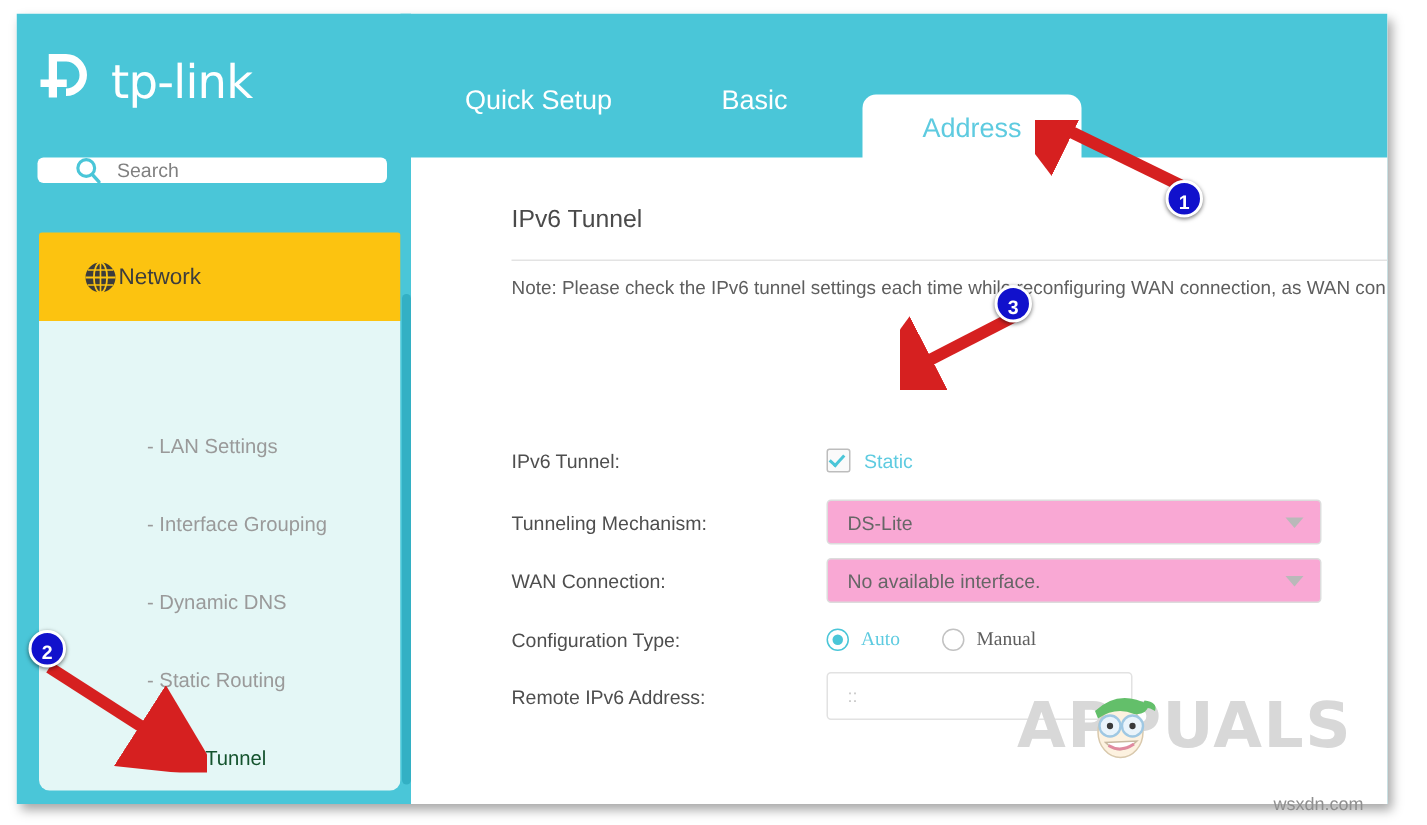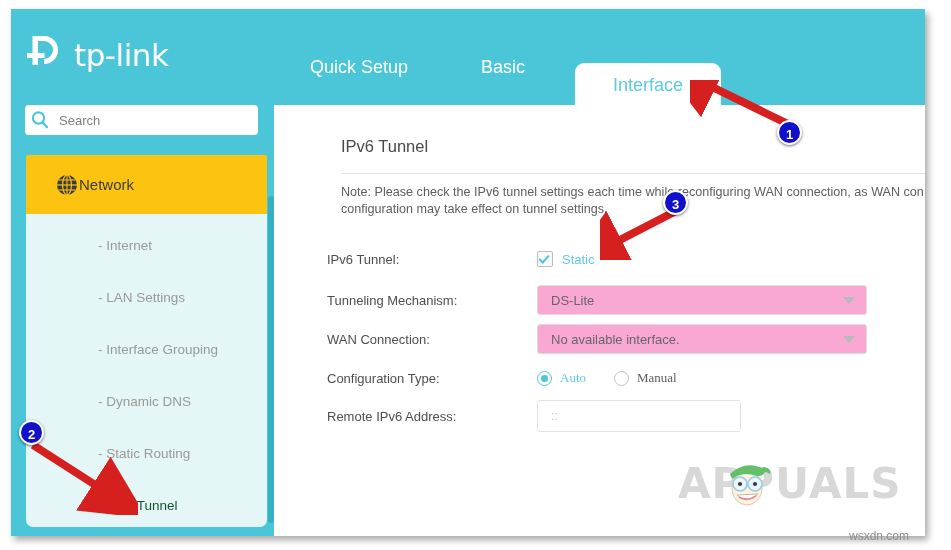--- a/index.html
+++ b/index.html
@@ -68,27 +68,27 @@
     margin-left: 1px;
     margin-top: 2px;
   }
 
   
   .search-box {
     position: absolute;
     left: 14px;
     top: 96px;
     width: 233px;
-    height: 30px;
+    height: 17px;
     background: #ffffff;
     border-radius: 4px;
     display: flex;
     align-items: center;
     box-sizing: border-box;
-    padding-left: 5px;
+    padding-left: 24px;
   }
   .search-icon { width: 20px; height: 20px; flex: 0 0 auto; }
   .search-input {
     border: none;
     outline: none;
     background: transparent;
     font-family: "Liberation Sans", sans-serif;
     font-size: 13px;
     color: #555;
     margin-left: 9px;
@@ -243,25 +243,26 @@
     font-size: 12.6px;
     line-height: 17px;
     color: #5e5e5e;
     font-family: "Liberation Sans", sans-serif;
     white-space: nowrap;
   }
   .note .line2 { display: block; }
 
   .form-row {
     position: absolute;
-    left: 53px;
+    left: 67px;
     width: 584px;
     height: 28px;
     display: flex;
     align-items: center;
+    margin-top: 48px;
   }
   .field-label {
     width: 210px;
     font-size: 13px;
     color: #4e4e4e;
     font-family: "Liberation Sans", sans-serif;
     flex: 0 0 auto;
   }
 
   .chk-wrap { display: flex; align-items: center; }
@@ -442,50 +443,48 @@
             <line x1="2" y1="12" x2="22" y2="12" stroke="#fcc310" stroke-width="1.2"></line>
             <line x1="3.6" y1="7" x2="20.4" y2="7" stroke="#fcc310" stroke-width="1.1"></line>
             <line x1="3.6" y1="17" x2="20.4" y2="17" stroke="#fcc310" stroke-width="1.1"></line>
             <line x1="12" y1="2" x2="12" y2="22" stroke="#fcc310" stroke-width="1.1"></line>
           </svg>
         </span>
         <span class="nav-network-label">Network</span>
       </div>
 
       <div class="submenu">
-        <div class="submenu-item" style="top:24px;">- Internet</div>
         <div class="submenu-item" style="top:76px;">- LAN Settings</div>
         <div class="submenu-item" style="top:128px;">- Interface Grouping</div>
         <div class="submenu-item" style="top:180px;">- Dynamic DNS</div>
         <div class="submenu-item" style="top:232px;">- Static Routing</div>
         <div class="submenu-item active" style="top:284px;">- IPv6 Tunnel</div>
       </div>
 
       <div class="sb-track"></div>
       <div class="sb-thumb"></div>
     </div>
 
     <div class="right-area">
 
       <div class="tabbar">
         <div class="tab tab-quick">Quick Setup</div>
         <div class="tab tab-basic">Basic</div>
         <div class="tab-advanced-shell">
-          <div class="tab-advanced">Interface</div>
+          <div class="tab-advanced">Address</div>
         </div>
       </div>
 
       <div class="content-card">
 
         <div class="page-title">IPv6 Tunnel</div>
         <div class="title-rule"></div>
 
         <div class="note">
           <span>Note: Please check the IPv6 tunnel settings each time while reconfiguring WAN connection, as WAN con</span>
-          <span class="line2">configuration may take effect on tunnel settings.</span>
         </div>
 
         <div class="form-row" style="top:140px;">
           <div class="field-label">IPv6 Tunnel:</div>
           <div class="chk-wrap">
             <span class="chk"></span>
             <span class="chk-label">Static</span>
           </div>
         </div>
 

